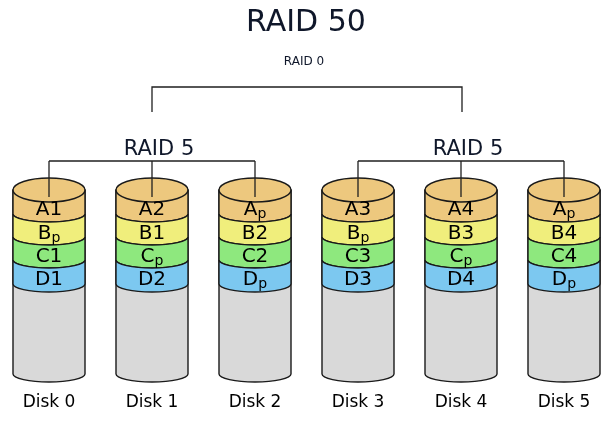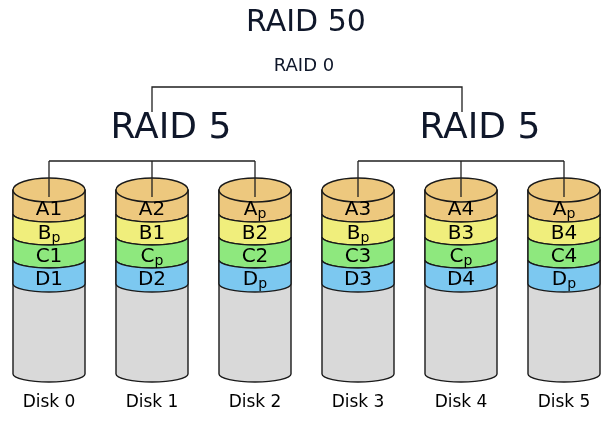--- a/index.html
+++ b/index.html
@@ -12,22 +12,22 @@
     color: #000;
   }
   .lbl {
     position: absolute;
     transform: translateX(-50%);
     white-space: nowrap;
     line-height: 1.1;
     color: #0f172a;
   }
   #title   { top: 4px;   left: 306px; font-size: 30px; }
-  #raid0   { top: 55px;  left: 304px; font-size: 18px; }
-  .raid5   { top: 106px; font-size: 36px; margin-left: 12px; }
+  #raid0   { top: 55px;  left: 304px; font-size: 12px; }
+  .raid5   { top: 137px; font-size: 21px; }
   #raid5-left  { left: 159px; }
   #raid5-right { left: 468px; }
   #diagram { position: absolute; top: 0; left: 0; }
 </style>
 </head>
 <body>
 
 <div id="title" class="lbl">RAID 50</div>
 <div id="raid0" class="lbl">RAID 0</div>
 <div id="raid5-left" class="lbl raid5">RAID 5</div>

